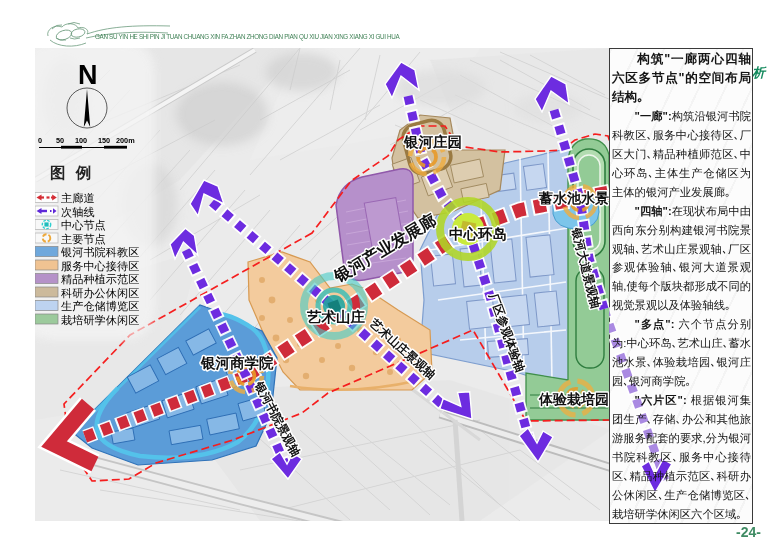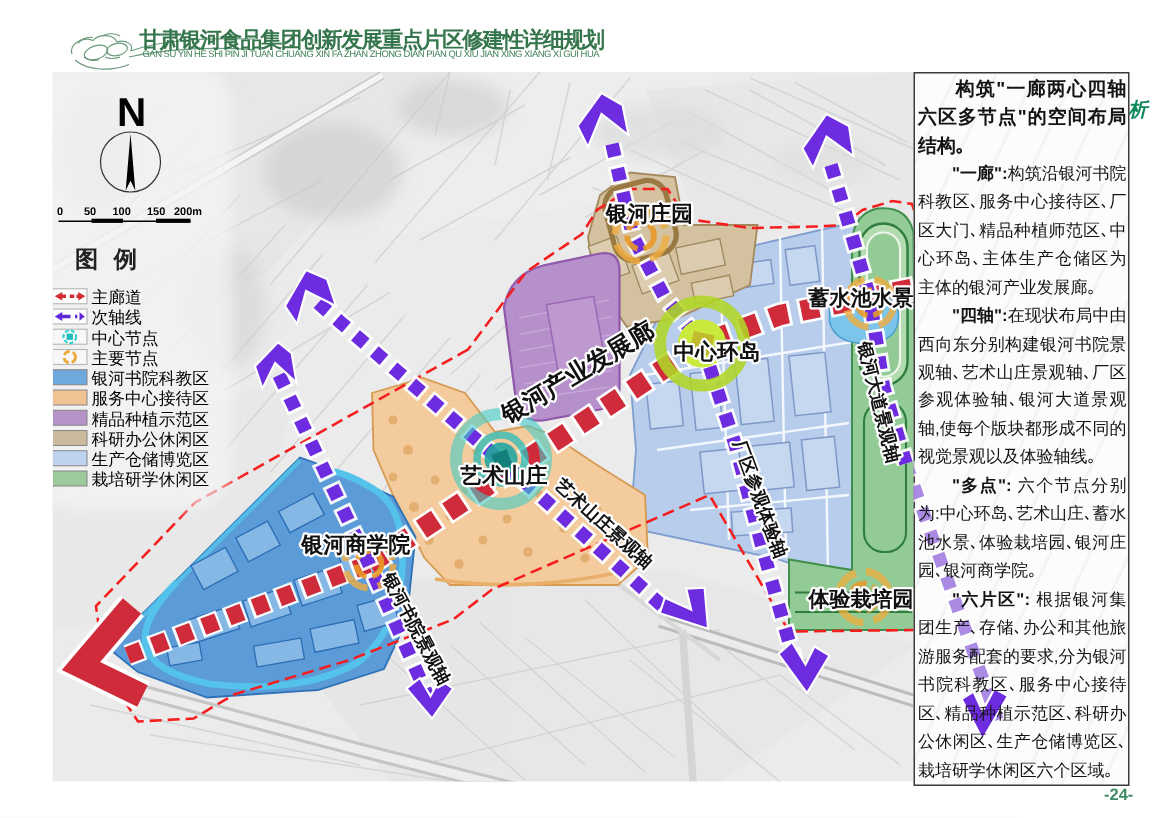--- a/index.html
+++ b/index.html
@@ -7,21 +7,21 @@
   font-family:"Liberation Sans",sans-serif;}
 .abs{position:absolute;}
 #sidebar{position:absolute;left:609px;top:48px;width:142px;height:474px;
   background:#fcfcfc;border:1px solid #3a3a3a;
   background-image:repeating-linear-gradient(115deg, rgba(190,190,190,0.13) 0 2px, rgba(255,255,255,0) 2px 24px);}
 #sidebar .txt{position:relative;z-index:3;padding:1px 1px 0 2px;
   font-size:11.3px;line-height:18.95px;color:#141414;text-align:justify;
   font-feature-settings:"halt" 1;}
 #sidebar .txt p.big{font-size:12.6px;}
 #sidebar p{margin:0;text-indent:2em;}
-#pagenum{position:absolute;left:736px;top:524px;font-size:11px;color:#3f8b63;font-weight:bold;}
+#pagenum{position:absolute;left:736px;top:524px;font-size:14px;color:#3f8b63;font-weight:bold;}
 #hdrtitle{position:absolute;left:93px;top:17px;width:330px;font-size:14.5px;font-weight:bold;
   color:#35764c;letter-spacing:-1.05px;white-space:nowrap;}
 #hdrpy{position:absolute;left:95px;top:33px;width:330px;font-size:6.3px;color:#418257;
   letter-spacing:-0.33px;white-space:nowrap;}
 #sectitle{position:absolute;left:637px;top:28px;width:140px;font-size:13px;font-style:italic;
   font-weight:bold;color:#12895c;letter-spacing:0.2px;white-space:nowrap;margin-top:36px;}
 </style>
 </head>
 <body>
 <div id="page">
@@ -32,21 +32,20 @@
 <ellipse cx="22" cy="21" rx="8" ry="4.5" transform="rotate(-18 22 21)"></ellipse>
 <ellipse cx="36" cy="19" rx="7" ry="4" transform="rotate(-12 36 19)"></ellipse>
 <path d="M14,24 Q18,27 24,26 M28,24 Q32,26 38,24"></path>
 <path d="M10,15 Q14,10 20,11 M26,10 Q32,7 38,10"></path>
 <path d="M45,20 C65,13 90,11 128,12"></path>
 <path d="M44,24 C66,19 92,17 126,19"></path>
 <path d="M8,26 C16,33 32,34 44,29"></path>
 </g>
 </svg>
 
-<div id="hdrtitle">甘肃银河食品集团创新发展重点片区修建性详细规划</div>
 
 <div id="hdrpy">GAN SU YIN HE SHI PIN JI TUAN CHUANG XIN FA ZHAN ZHONG DIAN PIAN QU XIU JIAN XING XIANG XI GUI HUA</div>
 
 <div id="sectitle">2.7 空间功能结构分析</div>
 
 <svg class="abs" style="left:35px;top:48px" width="576" height="473" viewBox="35 48 576 473">
 <defs>
 <filter id="blur3" x="-30%" y="-30%" width="160%" height="160%">
           <feGaussianBlur stdDeviation="3"></feGaussianBlur>
         </filter>

